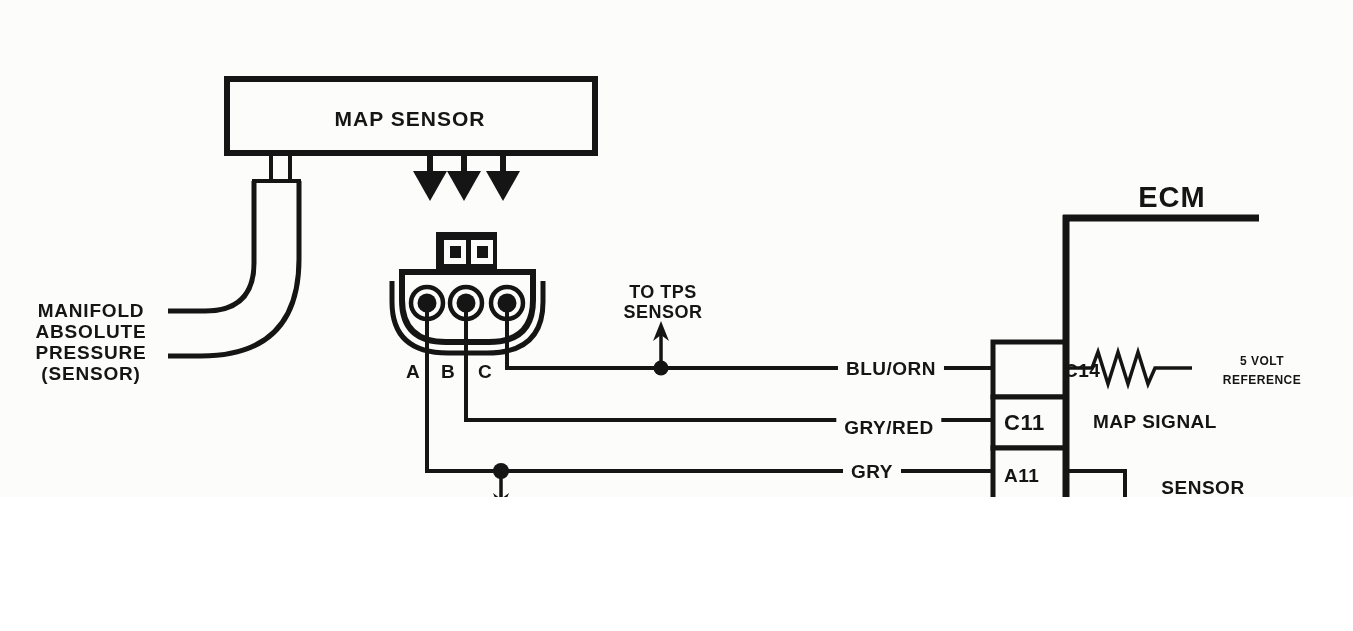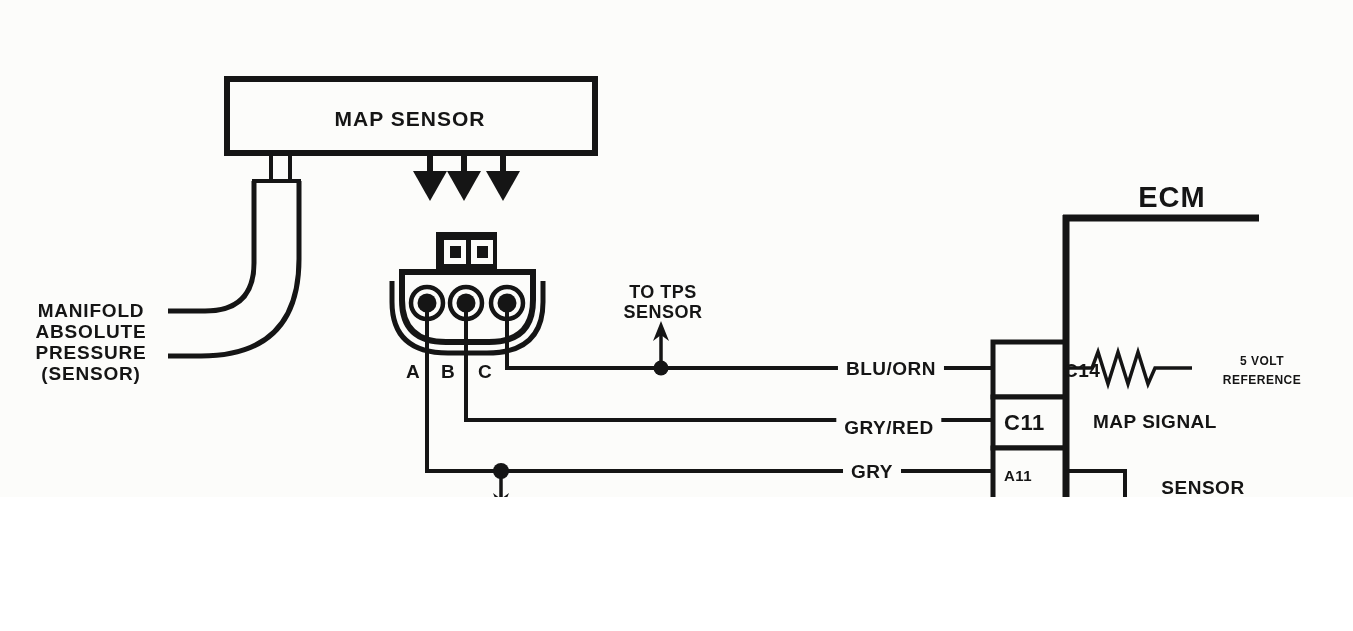--- a/index.html
+++ b/index.html
@@ -167,21 +167,21 @@
     <div>SENSOR</div>
   </div>
 
 
   <div class="label cc onwire" style="left:891px;top:368px;font-size:19px;">BLU/ORN</div>
   <div class="label cc onwire" style="left:889px;top:427px;font-size:19px;">GRY/RED</div>
   <div class="label cc onwire" style="left:872px;top:471px;font-size:19px;text-align:center;">GRY</div>
 
   <div class="label cy" style="left:1064px;top:369.5px;font-size:19px;">C14</div>
   <div class="label cy" style="left:1004px;top:422.5px;font-size:22px;">C11</div>
-  <div class="label cy" style="left:1004px;top:475px;font-size:15px;">A11</div>
+  <div class="label cy" style="left:1004px;top:475px;font-size:19px;">A11</div>
 
   <div class="label cc" style="left:1172px;top:197px;font-size:29px;letter-spacing:1px;">ECM</div>
 
   <div class="label cy" style="left:1077px;top:421px;font-size:19px;margin-left:16px;">MAP SIGNAL</div>
 
   <div class="label cx block" style="left:1262px;top:352px;font-size:12px;line-height:19px;">
     <div>5 VOLT</div>
     <div>REFERENCE</div>
   </div>
 

